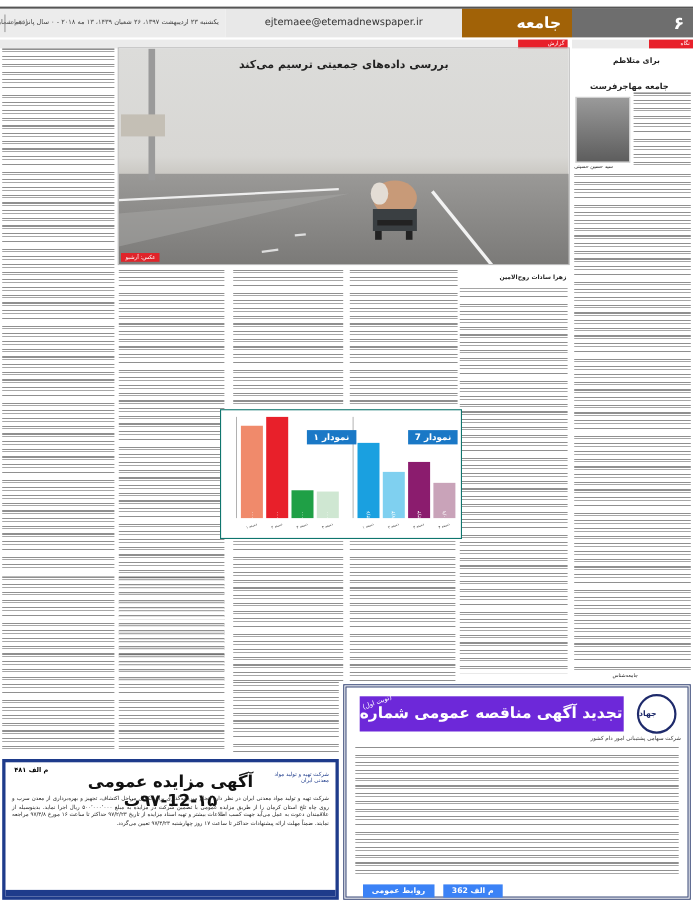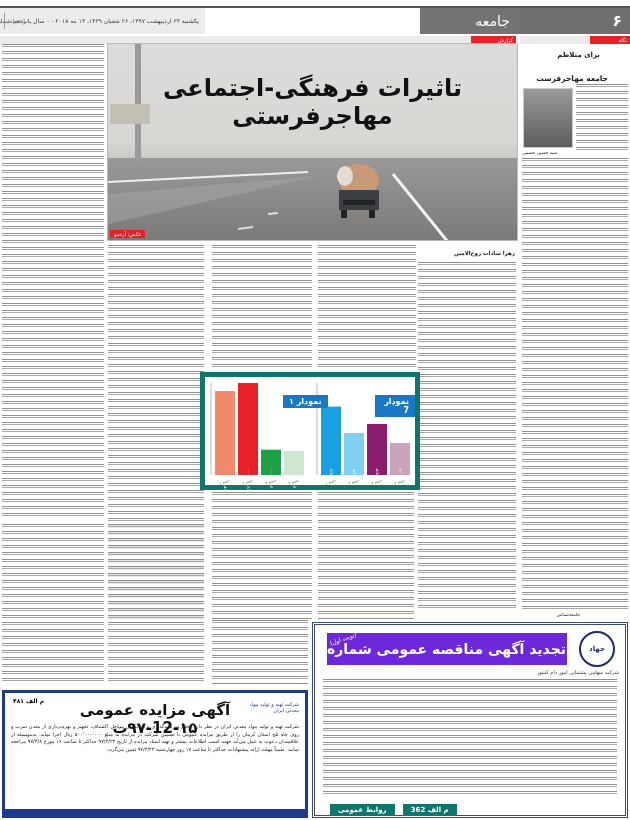--- a/index.html
+++ b/index.html
@@ -1,55 +1,56 @@
 <!DOCTYPE html>
 <html><head>
 <meta charset="utf-8">
 <style>
 *{box-sizing:border-box;margin:0;padding:0}
 body{width:630px;height:820px;background:#fff;font-family:"DejaVu Sans",sans-serif;position:relative;overflow:hidden;direction:rtl}
 .hdr{position:absolute;top:6px;left:0;width:630px;height:28px;border-top:2px solid #555}
 .hdr .pg{position:absolute;right:0;top:0;width:110px;height:26px;background:#6e6e6e;color:#fff;font-size:16px;font-weight:bold;padding-right:8px;line-height:26px}
-.hdr .sec{position:absolute;right:110px;top:0;width:100px;height:26px;background:#737373;color:#fff;font-size:14px;font-weight:normal;line-height:26px;padding-right:10px}
+.hdr .sec{position:absolute;right:110px;top:0;width:100px;height:26px;background:#a16207;color:#fff;font-size:14px;font-weight:bold;line-height:26px;padding-right:10px}
 .hdr .mail{position:absolute;right:210px;top:0;width:215px;height:26px;background:#e8e8e8;font-size:9px;color:#333;line-height:26px;text-align:center;direction:ltr}
 .hdr .date{position:absolute;left:0;top:0;width:205px;height:26px;background:#ececec;font-size:6px;color:#444;line-height:26px;padding-right:6px;white-space:nowrap;overflow:hidden}
 .hdr .logo{position:absolute;left:4px;top:5px;width:26px;height:16px;border-left:1px solid #999;font-size:6px;color:#777;line-height:16px;text-align:center}
 .sub{position:absolute;top:36px;height:8px;background:#ebebeb}
 .redtag{position:absolute;top:36px;height:8px;background:#e8202a;color:#fff;font-size:5px;line-height:8px;padding-right:3px}
 .col{position:absolute;font-size:5px;line-height:7px;color:#333;text-align:justify;overflow:hidden}
 .lines{background:repeating-linear-gradient(to bottom,#6a6a6a 0,#6a6a6a 1px,#fff 1px,#fff 2.4px,#8a8a8a 2.4px,#8a8a8a 3.2px,#fff 3.2px,#fff 7px);opacity:.75}
 .photo{position:absolute;left:107px;top:43px;width:411px;height:198px;overflow:hidden;border:1px solid #bbb}
 .sky{position:absolute;left:0;top:0;width:100%;height:100%;background:linear-gradient(#dcdcda 0%,#d8d7d4 50%,#cbc9c4 58%,#a9a8a5 62%,#8e8d8b 100%)}
 .road{position:absolute;left:0;bottom:0;width:100%;height:42%;background:linear-gradient(#9a9997,#7b7a78)}
 .truck{position:absolute;left:225px;top:118px;width:48px;height:62px}
 .kicker{position:absolute;top:10px;width:100%;text-align:center;font-size:10px;color:#222;font-weight:bold}
 .headline{position:absolute;top:30px;width:100%;text-align:center;font-size:24px;font-weight:bold;color:#111}
 .credit{position:absolute;left:2px;bottom:2px;background:#e0242a;color:#fff;font-size:5px;padding:1px 4px}
 .author-photo{position:absolute;left:523px;top:88px;width:50px;height:60px;background:linear-gradient(#9a9a9a,#5d5d5d);border:1px solid #ccc}
-.charts{position:absolute;left:200px;top:372px;width:220px;height:118px;border:5px solid #0f766e;background:#fff}
+.charts{position:absolute;left:200px;top:372px;width:220px;height:118px;border:1px solid #0f766e;background:#fff}
 .chart-title{position:absolute;background:#1a78c6;color:#fff;font-size:8px;font-weight:bold;padding:2px 6px}
 .ad1{position:absolute;left:312px;top:622px;width:316px;height:196px;border:3px double #3b4a79;background:#fff}
 .ad1 .banner{position:absolute;left:12px;top:8px;width:240px;height:32px;background:#6d28d9;color:#fff;font-size:14px;font-weight:bold;text-align:left;line-height:32px}
-.ad1 .seal{position:absolute;right:10px;top:6px;width:36px;height:36px;border-radius:50%;border:2px solid #1e2a6b;font-size:7px;font-weight:bold;text-align:center;line-height:32px;color:#1e2a6b}
+.ad1 .seal{position:absolute;right:10px;top:6px;width:36px;height:36px;border-radius:50%;border:2px solid #1e2a6b;font-size:7px;font-weight:bold;text-align:left;line-height:32px;color:#1e2a6b}
 .ad1 .foot{position:absolute;left:12px;bottom:4px;height:14px}
-.ad1 .foot span{display:inline-block;background:#0f766e;color:#fff;font-size:7px;font-weight:bold;padding:2px 8px;margin-left:3px}
+.ad1 .foot span{display:inline-block;background:#3b82f6;color:#fff;font-size:7px;font-weight:bold;padding:2px 8px;margin-left:3px}
 .ad2{position:absolute;left:2px;top:690px;width:306px;height:128px;border:3px solid #1e3b8b;background:#fff}
 .ad2 .title{position:absolute;left:30px;top:8px;width:240px;text-align:center;font-size:15px;font-weight:bold;color:#111}
 .ad2 .code{position:absolute;left:8px;top:4px;font-size:6px;font-weight:bold}
 .ad2 .logo2{position:absolute;right:6px;top:8px;width:60px;font-size:5px;color:#1e3b8b}
 .ad2 .body{position:absolute;left:6px;right:6px;top:30px;bottom:10px;font-size:5px;line-height:7.5px;color:#222;text-align:justify}
 .ad2 .bar{position:absolute;left:0;bottom:0;width:100%;height:6px;background:#1e3b8b}
 .byline{position:absolute;font-size:5.5px;font-weight:bold;color:#222}
 </style>
 </head>
 <body>
 
 <div class="hdr">
   <div class="pg">۶</div>
   <div class="sec">جامعه</div>
+  <div class="mail">ejtemaee@etemadnewspaper.ir</div>
   <div class="date">
     <span>یکشنبه ۲۳ اردیبهشت ۱۳۹۷، ۲۶ شعبان ۱۴۳۹، ۱۳ مه ۲۰۱۸ - ۰ سال پانزدهم شماره ۴۰۸۶</span>
     <span class="logo">اعتماد</span>
   </div>
 </div>
 
 <div class="sub" style="right:0;width:110px"></div>
 <div class="redtag" style="right:0;width:40px">نگاه</div>
 <div class="sub" style="right:114px;left:0"></div>
 <div class="redtag" style="right:114px;width:45px">گزارش</div>
@@ -75,21 +76,21 @@
     <rect x="2" y="60" width="40" height="20" fill="#c4bfb5"></rect>
   </svg>
   <svg class="truck" viewBox="0 0 48 62">
     <ellipse cx="26" cy="18" rx="20" ry="16" fill="#c89a78"></ellipse>
     <ellipse cx="12" cy="14" rx="8" ry="10" fill="#e3ddd5"></ellipse>
     <rect x="6" y="28" width="40" height="20" fill="#3a3f42"></rect>
     <rect x="10" y="38" width="32" height="5" fill="#222"></rect>
     <rect x="8" y="48" width="6" height="8" fill="#222"></rect>
     <rect x="36" y="48" width="6" height="8" fill="#222"></rect>
   </svg>
-  <div class="headline">تاثیرات فرهنگی-اجتماعی مهاجرفرستی</div>
+  <div class="kicker">بررسی داده‌های جمعیتی ترسیم می‌کند</div>
   <div class="credit">عکس: آرشیو</div>
 </div>
 
 <div class="col lines" style="left:2px;top:44px;width:102px;height:476px"></div>
 
 <div class="byline" style="right:115px;top:250px">زهرا سادات روح‌الامین</div>
 <div class="col lines" style="right:114px;top:262px;width:98px;height:350px"></div>
 <div class="col lines" style="left:318px;top:245px;width:98px;height:125px"></div>
 <div class="col lines" style="left:212px;top:245px;width:100px;height:125px"></div>
 <div class="col lines" style="left:108px;top:245px;width:96px;height:375px"></div>

